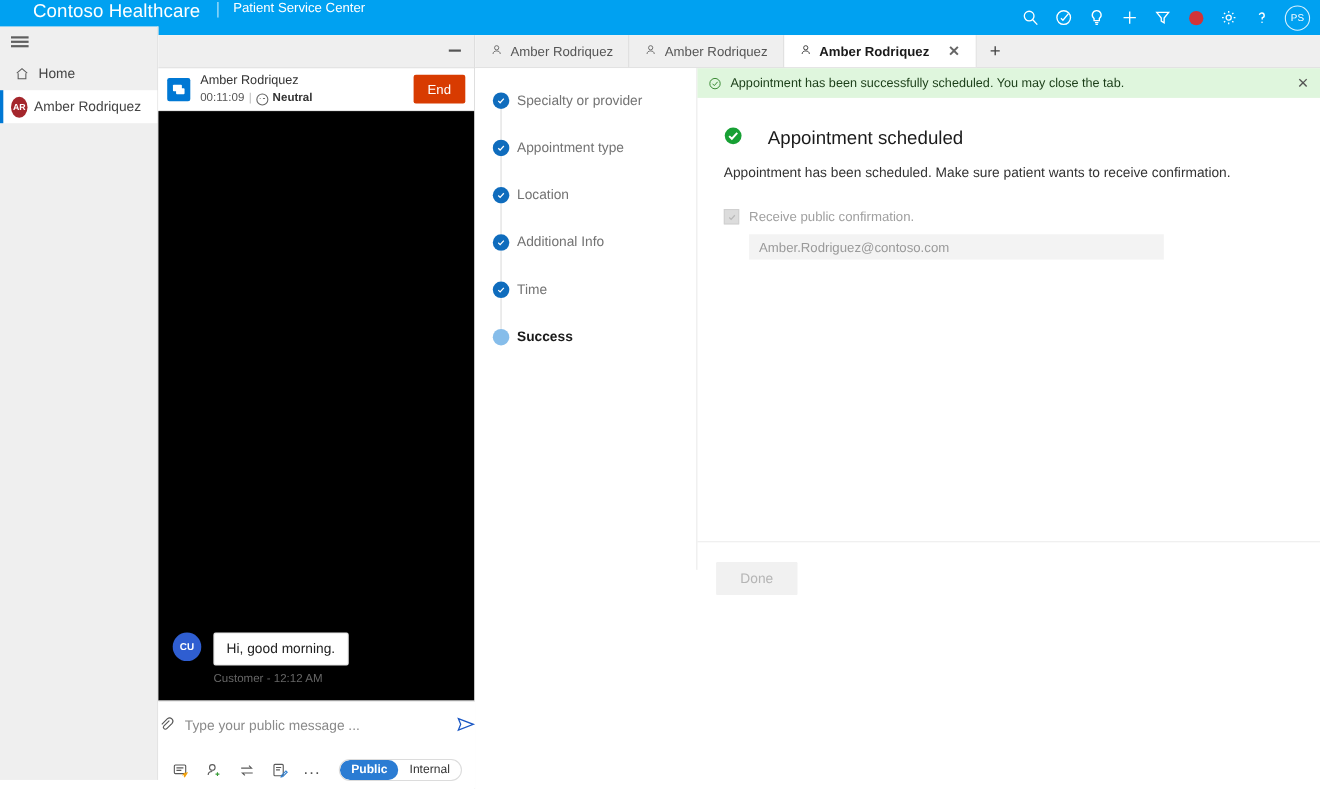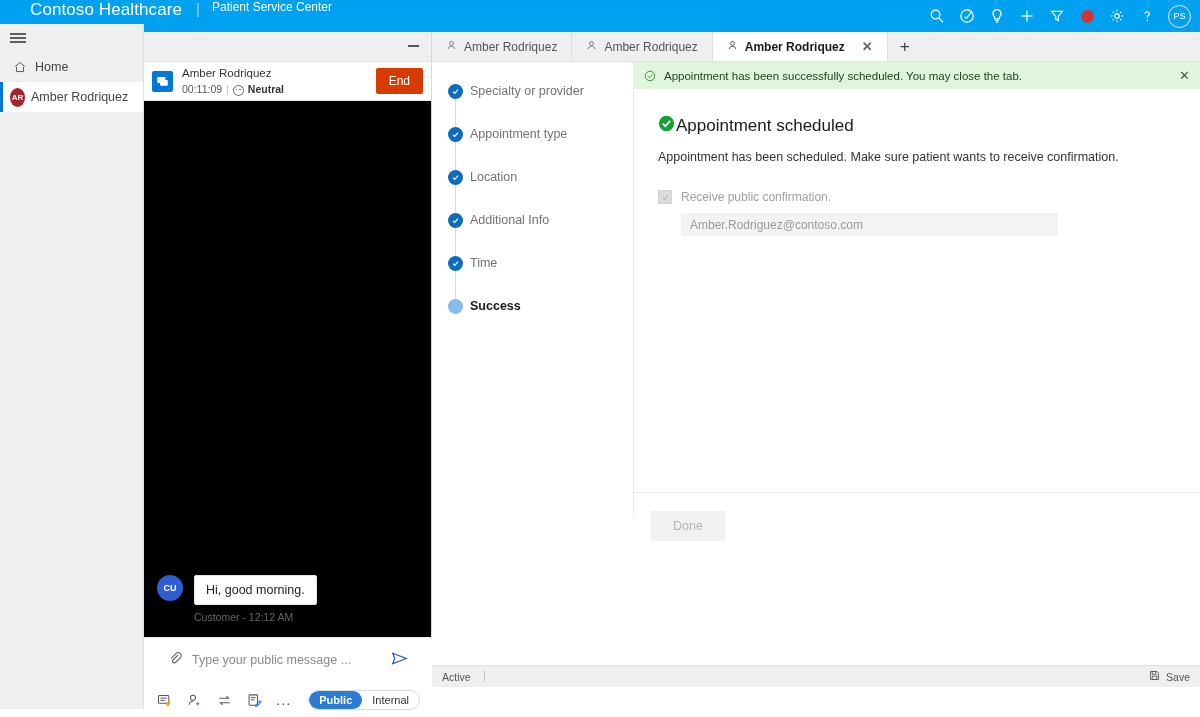--- a/index.html
+++ b/index.html
@@ -119,21 +119,21 @@
   }
   .bubble {
     margin-left: 11px; background: #fff; border: 1px solid #e4e4e4;
     border-radius: 2px; padding: 7px 11px; font-size: 12.5px; color: #222;
   }
   .msg-stamp { margin-left: 37px; margin-top: 6px; font-size: 10.5px; color: #666; }
 
   .composer { position: absolute; bottom: 0; left: 0; width: 288px; height: 80px;
     background: #fff; border-top: 1px solid #e6e6e6; }
   .composer-input-row {
-    height: 44px; display: flex; align-items: center; padding: 0 24px;
+    height: 44px; display: flex; align-items: center; padding: 0 0;
   }
   .clip { color: #555; margin-right: 9px; }
   .msg-input {
     flex: 1; border: none; outline: none; font-size: 12.5px; color: #333;
     font-family: "Liberation Sans", sans-serif; background: transparent;
   }
   .msg-input::placeholder { color: #8a8a8a; }
   .send-btn { color: #1a57c4; margin-left: 8px; }
   .composer-tools {
     height: 36px; display: flex; align-items: center; padding: 0 12px; gap: 13px;
@@ -196,21 +196,21 @@
   
   .content { position: absolute; top: 0; left: 202px; width: 566px; }
   .banner {
     display: flex; align-items: center; height: 27px; background: #dff6dd;
     padding: 0 10px; font-size: 11.5px; color: #1a3d17;
   }
   .banner .bico { margin-right: 8px; display:flex; }
   .banner .bclose { margin-left: auto; color: #555; font-size: 13px; }
   .content-inner { padding: 26px 24px 0 24px; }
   .succ-head {
-    display: flex; align-items: center; gap: 1px;
+    display: flex; align-items: center; gap: 23px;
     font-size: 17px; color: #1a1a1a; margin-bottom: 13px;
   }
   .succ-desc { font-size: 12.5px; color: #333; margin-bottom: 26px; }
   .cb-row { display: flex; align-items: center; gap: 9px; margin-bottom: 9px; }
   .cbox {
     width: 14px; height: 14px; background: #dcdcdc; border: 1px solid #d0d0d0;
     display: flex; align-items: center; justify-content: center;
   }
   .cb-label { font-size: 12px; color: #a0a0a0; }
   .email-field {
@@ -536,30 +536,16 @@
             <span class="cb-label">Receive public confirmation.</span>
           </div>
           <input class="email-field" type="text" readonly="" disabled="" value="Amber.Rodriguez@contoso.com" style="">
         </div>
       </div>
 
       <div class="done-area">
         <button class="done-btn" disabled="">Done</button>
       </div>
 
-      <div class="statusbar">
-        <span>Active</span>
-        <span class="vsep"></span>
-        <span class="save-grp">
-          <span>
-            <svg width="11" height="11" viewBox="0 0 16 16" fill="none" stroke="#555" stroke-width="1.2">
-              <path d="M2.2 2.2h9.4l2.2 2.2v9.4H2.2z"></path>
-                <rect x="4.6" y="2.2" width="5.4" height="4"></rect>
-              <rect x="4.6" y="9" width="6.8" height="4.8"></rect>
-            </svg>
-          </span>
-          <span>Save</span>
-        </span>
-      </div>
 
     </div>
   </div>
 </div>
 
 </body></html>

